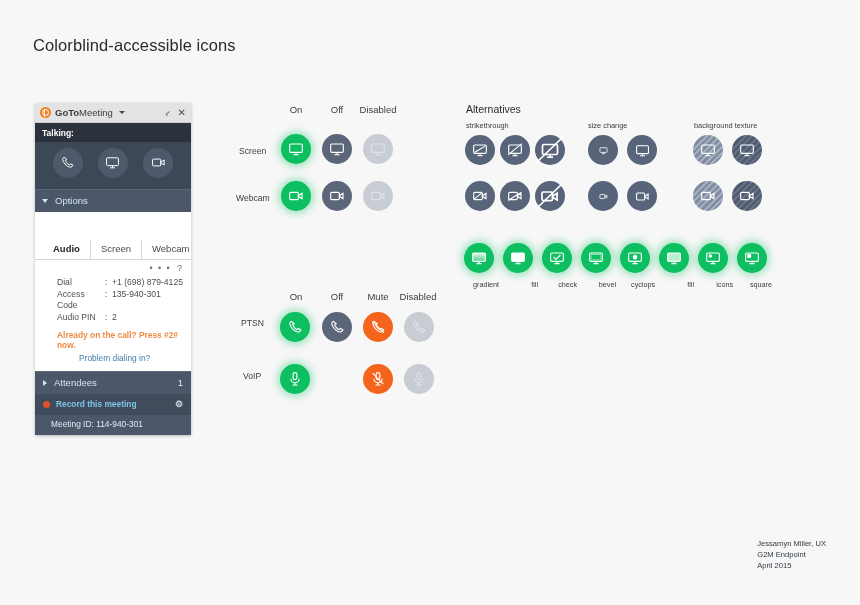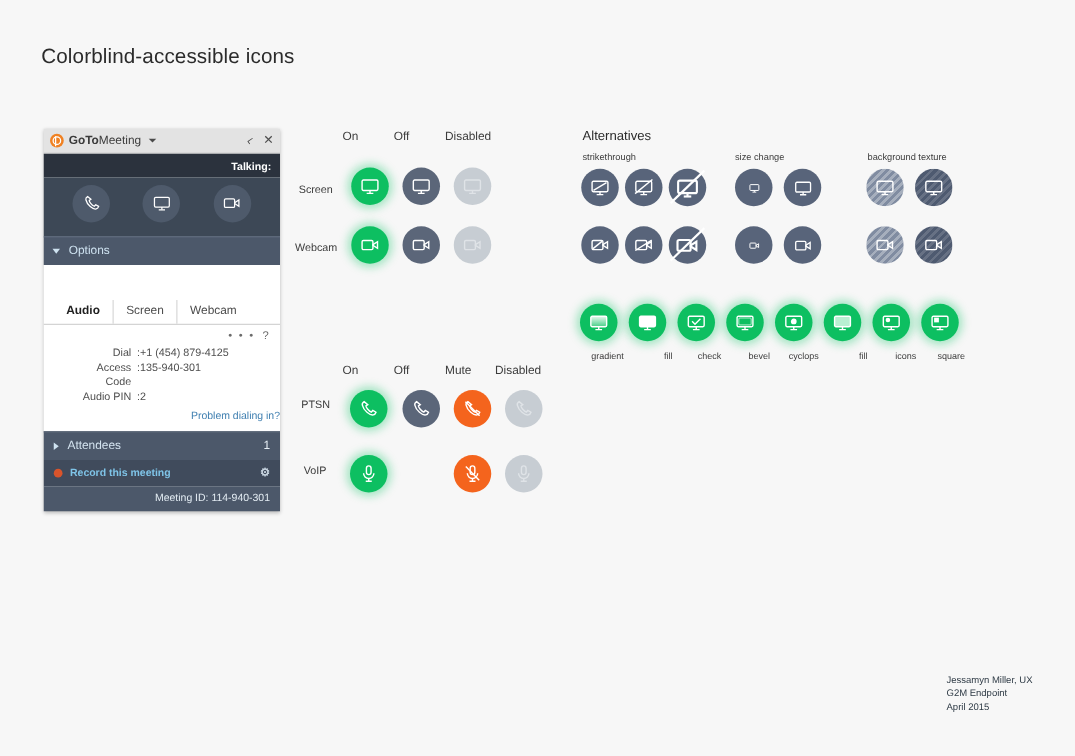--- a/index.html
+++ b/index.html
@@ -12,23 +12,23 @@
   .page{position:absolute;inset:0;}
 
   
   .page-title{
     position:absolute;left:33px;top:36px;
     font-size:16.5px;font-weight:400;color:#2b2b2b;letter-spacing:.1px;
   }
 
   
   .gtm{
-    position:absolute;left:35px;top:103px;width:189px;
+    position:absolute;left:35px;top:103px;width:156px;
     box-shadow:0 1px 3px rgba(0,0,0,.25);
-    font-size:9px;line-height:1.25;text-align:right;
+    font-size:9px;line-height:1.25;
   }
   .gtm-title{
     height:19px;background:#e3e3e3;border-bottom:1px solid #cfcfcf;
     display:flex;align-items:center;padding:0 5px;gap:4px;
   }
   .gtm-logo{
     width:11px;height:11px;border-radius:50%;
     background:#f08122;position:relative;flex:0 0 auto;
   }
   .gtm-logo:before{
@@ -116,21 +116,21 @@
   }
   .recdot{width:7px;height:7px;border-radius:50%;background:#d9542b;flex:0 0 auto;}
   .gear{margin-left:auto;color:#c9d6e2;font-size:9px;}
   .gtm-meetingid{
     background:#4c586a;color:#e3ecf3;font-size:8.4px;padding:4px 8px 5px 16px;
   }
 
   
   .matrix{position:absolute;}
   .mx-colhead{
-    position:absolute;font-size:9.5px;color:#3c3c3c;width:44px;
+    position:absolute;font-size:9.5px;color:#3c3c3c;text-align:center;width:44px;
   }
   .mx-rowlabel{
     position:absolute;font-size:8.6px;color:#3c3c3c;text-align:left;
   }
   .bubble{
     position:absolute;width:30px;height:30px;border-radius:50%;
     display:flex;align-items:center;justify-content:center;
   }
   .bubble svg{width:16px;height:16px;display:block;}
   .b-green{background:#0dbf61;box-shadow:0 0 7px 3px rgba(29,200,110,.38);}
@@ -222,34 +222,35 @@
       <div class="gtm-meta">
         <span class="dots">• • •</span>
         <span>?</span>
       </div>
 
 
       <div class="gtm-dial">
         <div>
           <span class="k">Dial</span>
           <span class="c">:</span>
-          <span>+1 (454) 879-4125</span>
+          <span>+1 (698) 879-4125</span>
         </div>
         <div>
           <span class="k">Access Code</span>
           <span class="c">:</span>
           <span>135-940-301</span>
         </div>
         <div>
           <span class="k">Audio PIN</span>
           <span class="c">:</span>
           <span>2</span>
         </div>
       </div>
 
+      <div class="gtm-note">Already on the call? Press #2# now.</div>
       <div class="gtm-link">Problem dialing in?</div>
     </div>
 
     <div class="gtm-strip">
       <span class="tri-right"></span>
       <span>Attendees</span>
       <span class="count">1</span>
     </div>
 
 

